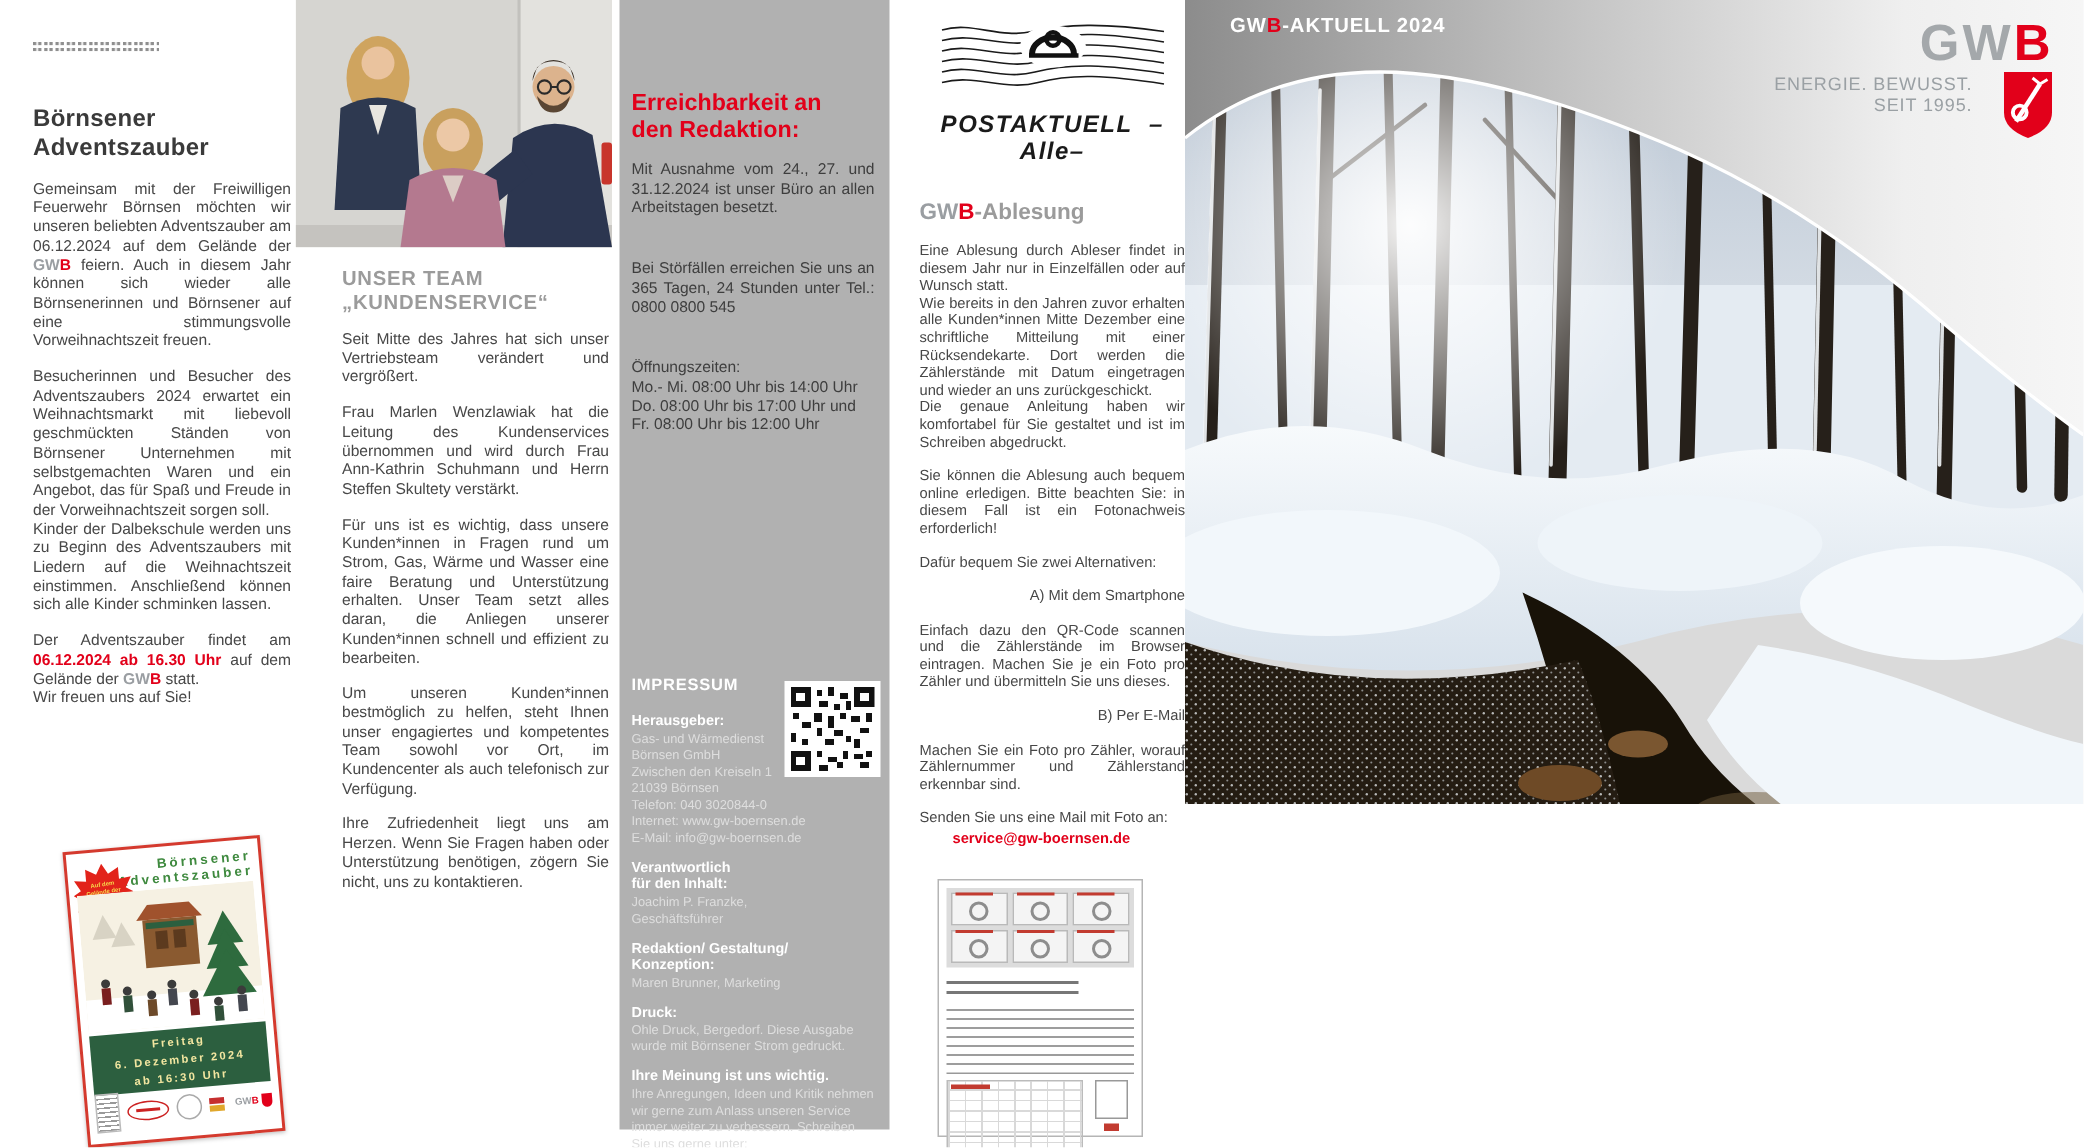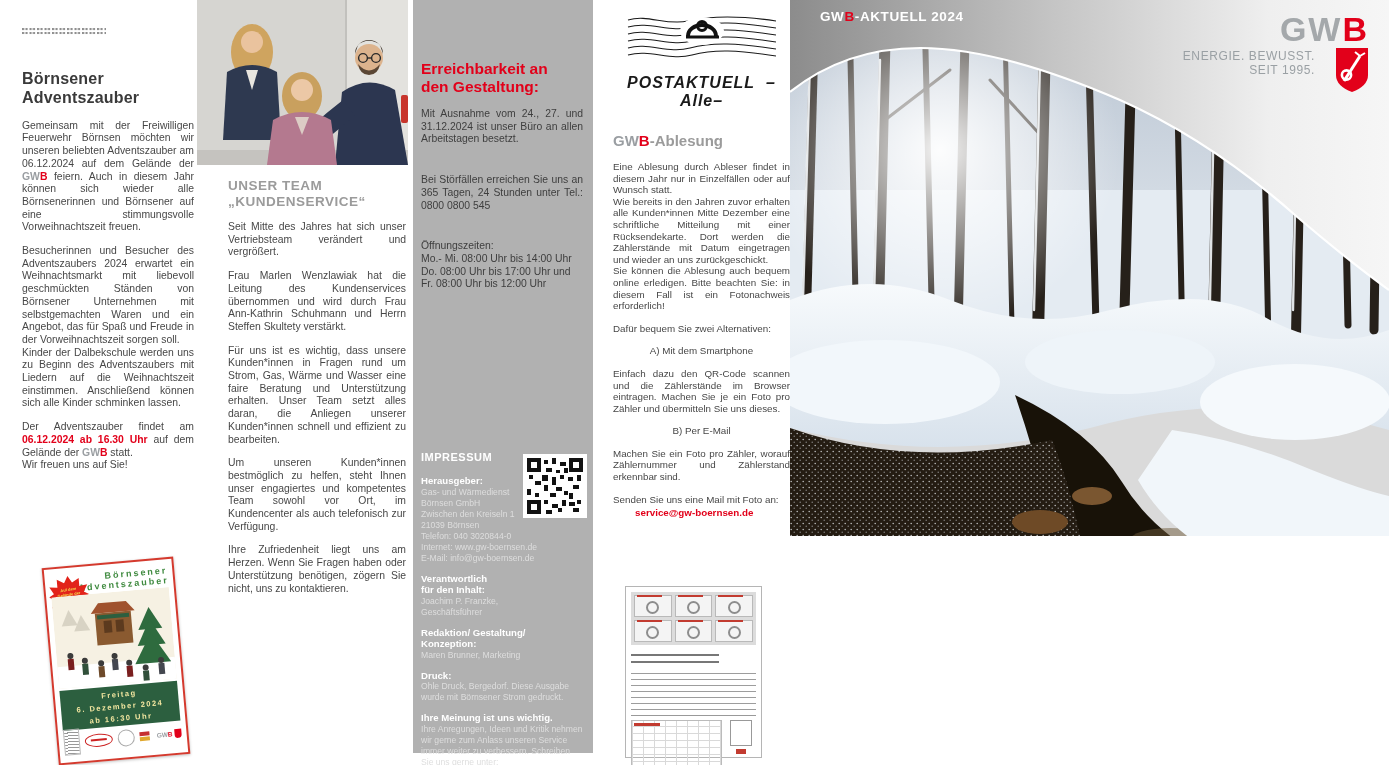--- a/index.html
+++ b/index.html
@@ -50,21 +50,21 @@
   .panel3 .bt{color:#3e3e3e;}
   .imp{position:absolute;left:8px;right:10px;top:452px;font-size:8.6px;line-height:11px;color:#dedede;text-align:left;}
   .imp-title{font-size:11px;font-weight:bold;color:#fff;letter-spacing:.5px;margin-bottom:12px;}
   .imp-label{font-size:9.6px;font-weight:bold;color:#fff;margin-top:9px;line-height:11.5px;}
   .qr{position:absolute;left:102px;top:2px;width:64px;height:64px;background:#fff;padding:4px;box-sizing:border-box;}
   
   .col4{left:613px;top:0;width:177px;}
   .stamp{margin:14px auto 0 auto;width:152px;text-align:center;}
   .stamp-text{font-size:16px;font-weight:bold;color:#1a1a1a;letter-spacing:1px;margin-top:4px;font-style:italic;}
   .h-ablesung{font-size:15px;font-weight:bold;color:#9b9b9b;margin:22px 0 12px 0;}
-  .alabel{font-weight:normal;text-align:center;margin-bottom:0;}
+  .alabel{font-weight:normal;text-align:right;margin-bottom:0;}
   .send-mail{color:#e2001a;font-weight:bold;margin-left:22px;}
   .sheet{position:absolute;left:625px;top:586px;width:137px;height:172px;background:#fff;
          border:1px solid #b5b5b5;box-sizing:border-box;padding:5px;}
   .sheet-gray{background:#dcdcdc;padding:3px;display:grid;grid-template-columns:repeat(3,1fr);
               grid-template-rows:22px 22px;gap:3px;}
   .meter{background:#f4f4f4;border:1px solid #b9b9b9;position:relative;}
   .meter::before{content:"";position:absolute;left:2px;top:-1px;width:70%;height:2px;background:#c23b30;}
   .meter i{display:block;width:9px;height:9px;border:2px solid #8d8d8d;border-radius:50%;margin:5px auto 0;}
   .sheet-lines{margin-top:5px;height:42px;
       background:repeating-linear-gradient(0deg,#9d9d9d 0 1.5px,transparent 1.5px 6px);}
@@ -216,21 +216,21 @@
     <p><span>Frau Marlen Wenzlawiak hat die Leitung des Kundenservices übernommen und wird durch Frau Ann-Kathrin Schuhmann und Herrn Steffen Skultety verstärkt.</span></p>
     <p><span>Für uns ist es wichtig, dass unsere Kunden*innen in Fragen rund um Strom, Gas, Wärme und Wasser eine faire Beratung und Unterstützung erhalten. Unser Team setzt alles daran, die Anliegen unserer Kunden*innen schnell und effizient zu bearbeiten.</span></p>
     <p><span>Um unseren Kunden*innen bestmöglich zu helfen, steht Ihnen unser engagiertes und kompetentes Team sowohl vor Ort, im Kundencenter als auch telefonisch zur Verfügung.</span></p>
     <p><span>Ihre Zufriedenheit liegt uns am Herzen. Wenn Sie Fragen haben oder Unterstützung benötigen, zögern Sie nicht, uns zu kontaktieren.</span></p>
   </div>
 
   <div class="col panel3">
     <div class="panel3-inner bt">
       <div class="hred">
         <div>Erreichbarkeit an</div>
-        <div>den Gestaltung:</div>
+        <div>den Redaktion:</div>
       </div>
       <p style="margin-bottom:28px;"><span>Mit Ausnahme vom 24., 27. und 31.12.2024 ist unser Büro an allen Arbeitstagen besetzt.</span></p>
       <p style="margin-bottom:28px;"><span>Bei Störfällen erreichen Sie uns an 365 Tagen, 24 Stunden unter Tel.: 0800 0800 545</span></p>
       <div style="text-align:left;">
         <div>Öffnungszeiten:</div>
         <div>Mo.- Mi. 08:00 Uhr bis 14:00 Uhr</div>
         <div>Do. 08:00 Uhr bis 17:00 Uhr und</div>
         <div>Fr. 08:00 Uhr bis 12:00 Uhr</div>
       </div>
     </div>
@@ -328,20 +328,21 @@
       </div>
     </div>
 
     <div class="h-ablesung">
       <span class="gw">GW</span><span class="bred">B</span><span>-Ablesung</span>
     </div>
 
     <div class="bt small">
       <p style="margin-bottom:0;"><span>Eine Ablesung durch Ableser findet in diesem Jahr nur in Einzelfällen oder auf Wunsch statt.</span></p>
       <p style="margin-bottom:0;"><span>Wie bereits in den Jahren zuvor erhalten alle Kunden*innen Mitte Dezember eine schriftliche Mitteilung mit einer Rücksendekarte. Dort werden die Zählerstände mit Datum eingetragen und wieder an uns zurückgeschickt.</span></p>
+      <p><span>Die genaue Anleitung haben wir komfortabel für Sie gestaltet und ist im Schreiben abgedruckt.</span></p>
       <p><span>Sie können die Ablesung auch bequem online erledigen. Bitte beachten Sie: in diesem Fall ist ein Fotonachweis erforderlich!</span></p>
       <p><span>Dafür bequem Sie zwei Alternativen:</span></p>
       <p class="alabel"><span>A)   Mit dem Smartphone</span></p>
       <p><span>Einfach dazu den QR-Code scannen und die Zählerstände im Browser eintragen. Machen Sie je ein Foto pro Zähler und übermitteln Sie uns dieses.</span></p>
       <p class="alabel"><span>B)   Per E-Mail</span></p>
       <p><span>Machen Sie ein Foto pro Zähler, worauf Zählernummer und Zählerstand erkennbar sind.</span></p>
       <p style="margin-bottom:2px;"><span>Senden Sie uns eine Mail mit Foto an:</span></p>
       <div class="send-mail">service@gw-boernsen.de</div>
     </div>
   </div>

